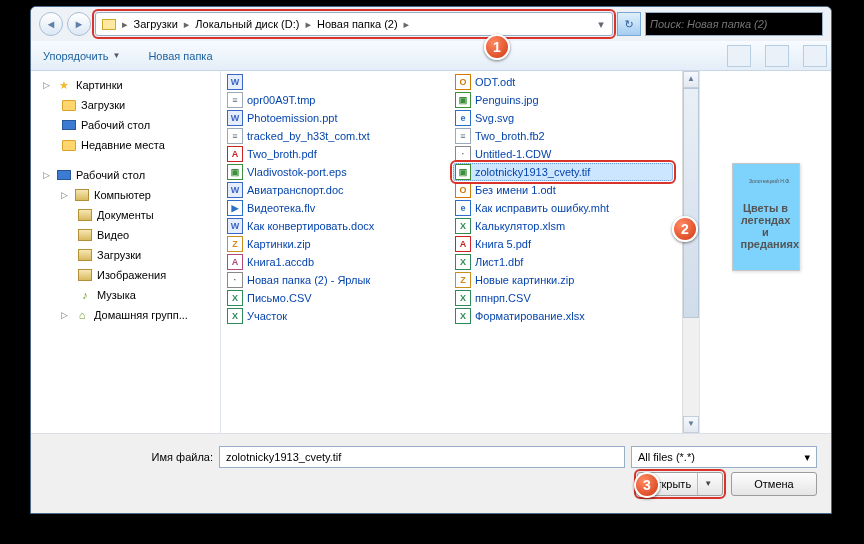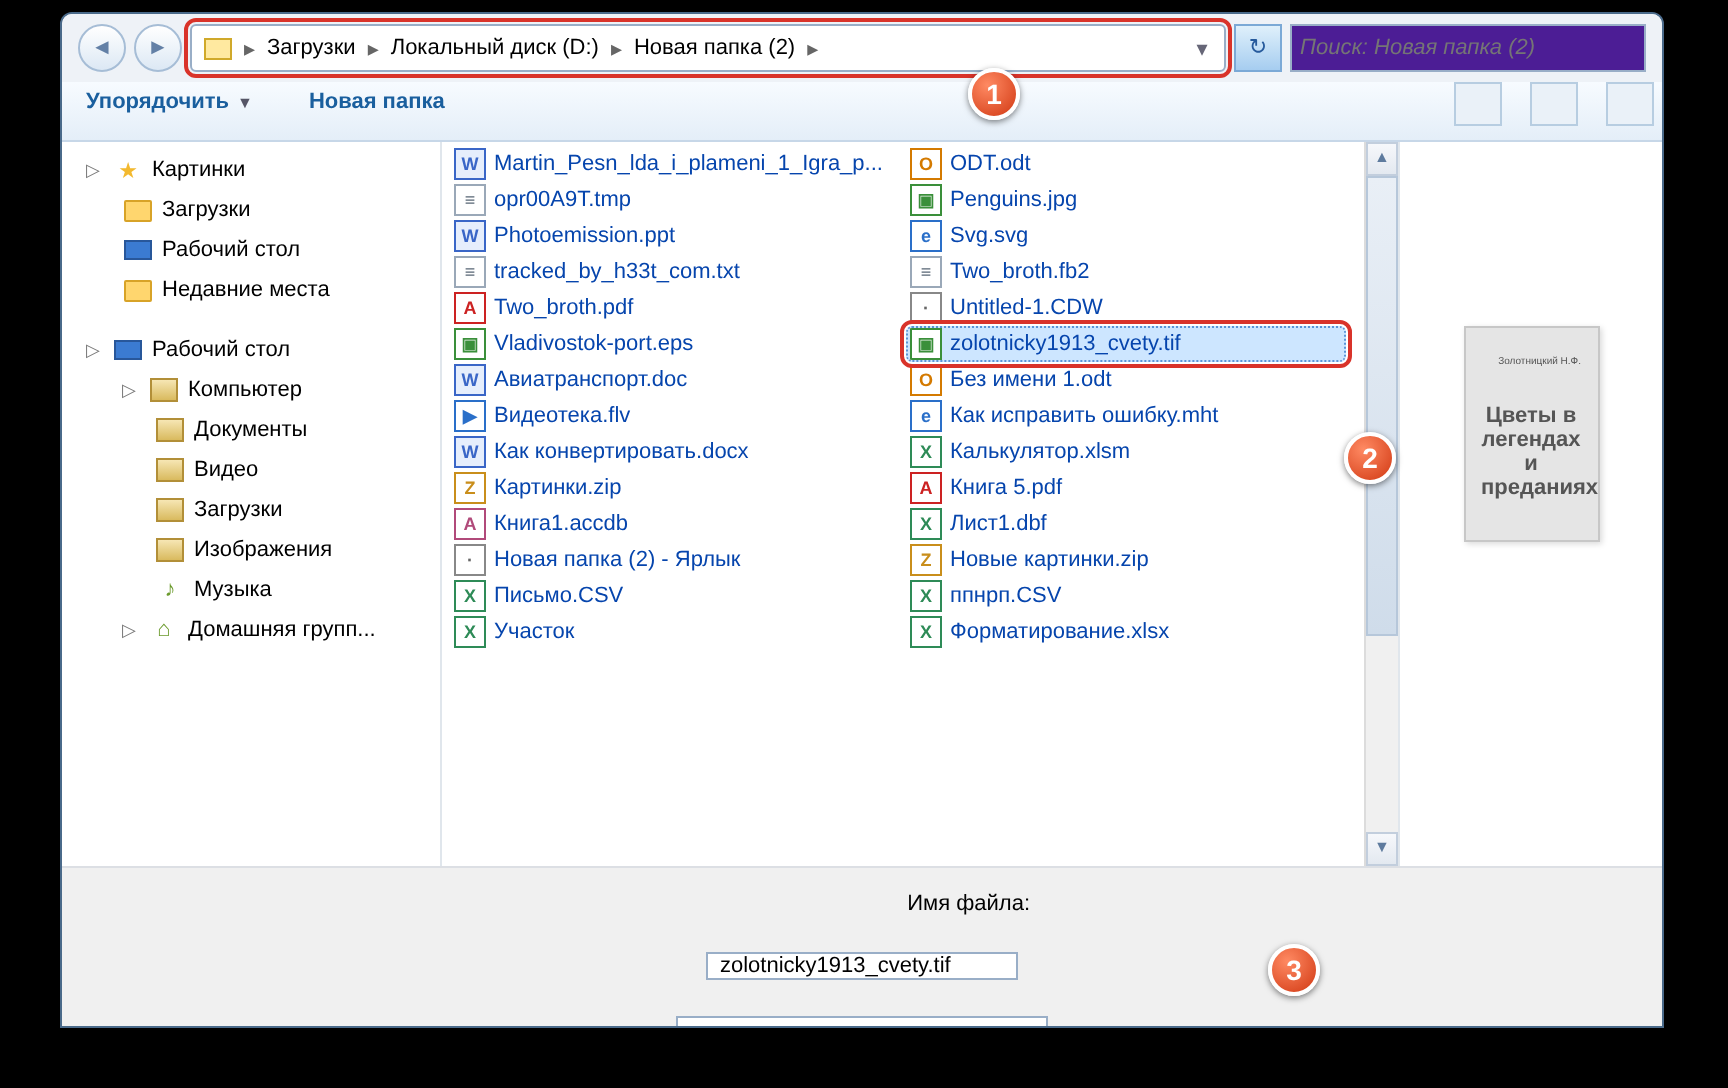--- a/index.html
+++ b/index.html
@@ -9,22 +9,22 @@
 .titlebar .icon { width: 16px; height: 16px; background: #eca052; border: 1px solid #b37533; margin-right: 6px; }
 .titlebar .title { flex: 1; color: #1a1a1a; font-size: 12px; }
 .close-btn { width: 42px; height: 18px; background: linear-gradient(#e67,#c22); border: 1px solid #922; border-radius: 3px; color: #fff; text-align: center; line-height: 14px; cursor: pointer; font-weight: bold; font-size: 10px; }
 .navrow { height: 34px; display: flex; align-items: center; padding: 4px 8px; background: #eef2f7; gap: 4px; }
 .navbtn { width: 24px; height: 24px; border: 1px solid #a6bdd6; border-radius: 50%; background: linear-gradient(#fff,#dce8f4); display: flex; align-items: center; justify-content: center; color: #6380a6; }
 .addrbox { flex: 1; height: 24px; background: #fff; border: 1px solid #99aec7; display: flex; align-items: center; padding: 0 2px; gap: 2px; outline: 2px solid #d9332a; outline-offset: 1px; border-radius: 3px; }
 .addrbox .seg { display: flex; align-items: center; gap: 2px; padding: 0 4px; color: #000; white-space: nowrap; }
 .addrbox .sep { color: #666; }
 .addrdrop { width: 18px; text-align: center; color: #667; }
 .refresh { width: 24px; height: 24px; background: linear-gradient(#dff0fb,#a6cdf0); border: 1px solid #7ba9d6; text-align: center; line-height: 22px; color: #265a9c; } 
-.search { width: 178px; height: 24px; background: #4c1d95; border: 1px solid #99aec7; padding: 0 4px; color: #888; font-style: italic; }
-.toolbar { height: 30px; background: linear-gradient(#f7fbff,#e4eef8); border-bottom: 1px solid #c7d7e8; display: flex; align-items: flex-start; padding: 0 4px; gap: 12px; font-weight: bold; }
+.search { width: 178px; height: 24px; background: #000000; border: 1px solid #99aec7; padding: 0 4px; color: #888; font-style: italic; }
+.toolbar { height: 30px; background: linear-gradient(#f7fbff,#e4eef8); border-bottom: 1px solid #c7d7e8; display: flex; align-items: center; padding: 0 4px; gap: 12px; }
 .tbtn { color: #1a5f9e; padding: 4px 8px; display: flex; align-items: center; gap: 4px; }
 .tbtn .drop { font-size: 8px; color: #556; }
 .toolbar .spacer { flex: 1; }
 .viewbtn { width: 24px; height: 22px; border: 1px solid #b7cde1; background: #eaf1f8; margin-left: 2px; }
 .body { display: flex; height: 362px; background: #fff; }
 .nav { width: 190px; border-right: 1px solid #e0e6ec; overflow: hidden; padding: 4px 0; }
 .navitem { display: flex; align-items: center; gap: 4px; padding: 2px 0 2px 12px; color: #000; white-space: nowrap; }
 .navitem.ind1 { padding-left: 30px; }
 .navitem.ind2 { padding-left: 46px; }
 .navitem .tw { width: 9px; color: #7a7a7a; font-size: 9px; }
@@ -44,24 +44,24 @@
 .fic.img { background: #fff; border-color: #3a8f3a; color: #3a8f3a; }
 .fic.xls { background: #fff; border-color: #2e8b57; color: #2e8b57; }
 .fic.zip { background: #fff; border-color: #c98e1b; color: #c98e1b; }
 .fic.db { background: #fff; border-color: #b14a7a; color: #b14a7a; }
 .fic.web { background: #fff; border-color: #2a6fc9; color: #2a6fc9; }
 .fic.media { background: #fff; border-color: #2a6fc9; color: #2a6fc9; }
 .fic.odt { background: #fff; border-color: #d47a00; color: #d47a00; }
 .fic.gen { background: #fff; border-color: #888; color: #666; }
 .fitem.sel { background: #cde6ff; border: 1px dotted #5a94d6; padding: 0 1px; outline: 2px solid #d9332a; outline-offset: 1px; border-radius: 3px; }
 .preview { width: 132px; border-left: 1px solid #e0e6ec; display: flex; align-items: flex-start; justify-content: center; padding-top: 92px; }
-.page { width: 68px; height: 108px; background: #e5e5e5; border: 1px solid #c7c7c7; box-shadow: 1px 1px 3px rgba(0,0,0,.15); padding: 14px 8px; font-size: 6px; color: #555; text-align: center; }
+.page { width: 68px; height: 108px; background: #7dd3fc; border: 1px solid #c7c7c7; box-shadow: 1px 1px 3px rgba(0,0,0,.15); padding: 14px 8px; font-size: 6px; color: #555; text-align: center; }
 .page .t1 { text-align: right; font-size: 5px; margin-bottom: 18px; }
 .footer { background: #f0f0f0; padding: 12px 14px 14px; border-top: 1px solid #dcdfe4; }
-.frow { display: flex; align-items: center; gap: 18px; margin-bottom: 4px; flex-direction: column; }
+.frow { display: flex; align-items: center; gap: 6px; margin-bottom: 4px; }
 .flabel { width: 168px; text-align: right; color: #000; }
 .fname { flex: 1; height: 22px; background: #fff; border: 1px solid #99aec7; padding: 0 6px; }
 .ftype { width: 186px; height: 22px; background: #fff; border: 1px solid #99aec7; padding: 0 6px; display: flex; align-items: center; justify-content: space-between; }
 .btnrow { display: flex; justify-content: flex-end; gap: 8px; }
 .btn { width: 86px; height: 24px; background: linear-gradient(#fdfdfd,#e5e5e5); border: 1px solid #9c9c9c; border-radius: 3px; text-align: center; line-height: 22px; cursor: pointer; }
 .btn.primary { outline: 2px solid #d9332a; outline-offset: 1px; display: flex; align-items: center; justify-content: center; gap: 6px; }
 .btn .drop { font-size: 8px; color: #444; border-left: 1px solid #bbb; padding-left: 6px; }
 .callout { position: absolute; width: 26px; height: 26px; border-radius: 50%; background: radial-gradient(circle at 35% 30%, #ff8a63, #d13812); border: 2px solid #fff; box-shadow: 0 1px 3px rgba(0,0,0,.5); color: #fff; font-weight: bold; font-size: 14px; display: flex; align-items: center; justify-content: center; z-index: 10; }
 .scrollbar { width: 17px; background: #f0f0f0; border-left: 1px solid #dcdcdc; display: flex; flex-direction: column; }
 .sbtn { height: 17px; background: linear-gradient(#f6f8fb,#e3e9f0); border: 1px solid #c2cedd; color: #5e7b9e; text-align: center; line-height: 13px; font-size: 8px; }
@@ -180,21 +180,20 @@
           <span class="tw">▷</span>
           <span class="ni grp">⌂</span>
           <span>Домашняя групп...</span>
         </div>
     </div>
 
     <div class="filecol">
       <div class="col" id="c1">
           <div class="fitem">
             <span class="fic doc">W</span>
-            <span>Martin_Pesn_lda_i_plameni_1_Igra_p...</span>
           </div>
           <div class="fitem">
             <span class="fic txt">≡</span>
             <span>opr00A9T.tmp</span>
           </div>
           <div class="fitem">
             <span class="fic doc">W</span>
             <span>Photoemission.ppt</span>
           </div>
           <div class="fitem">

